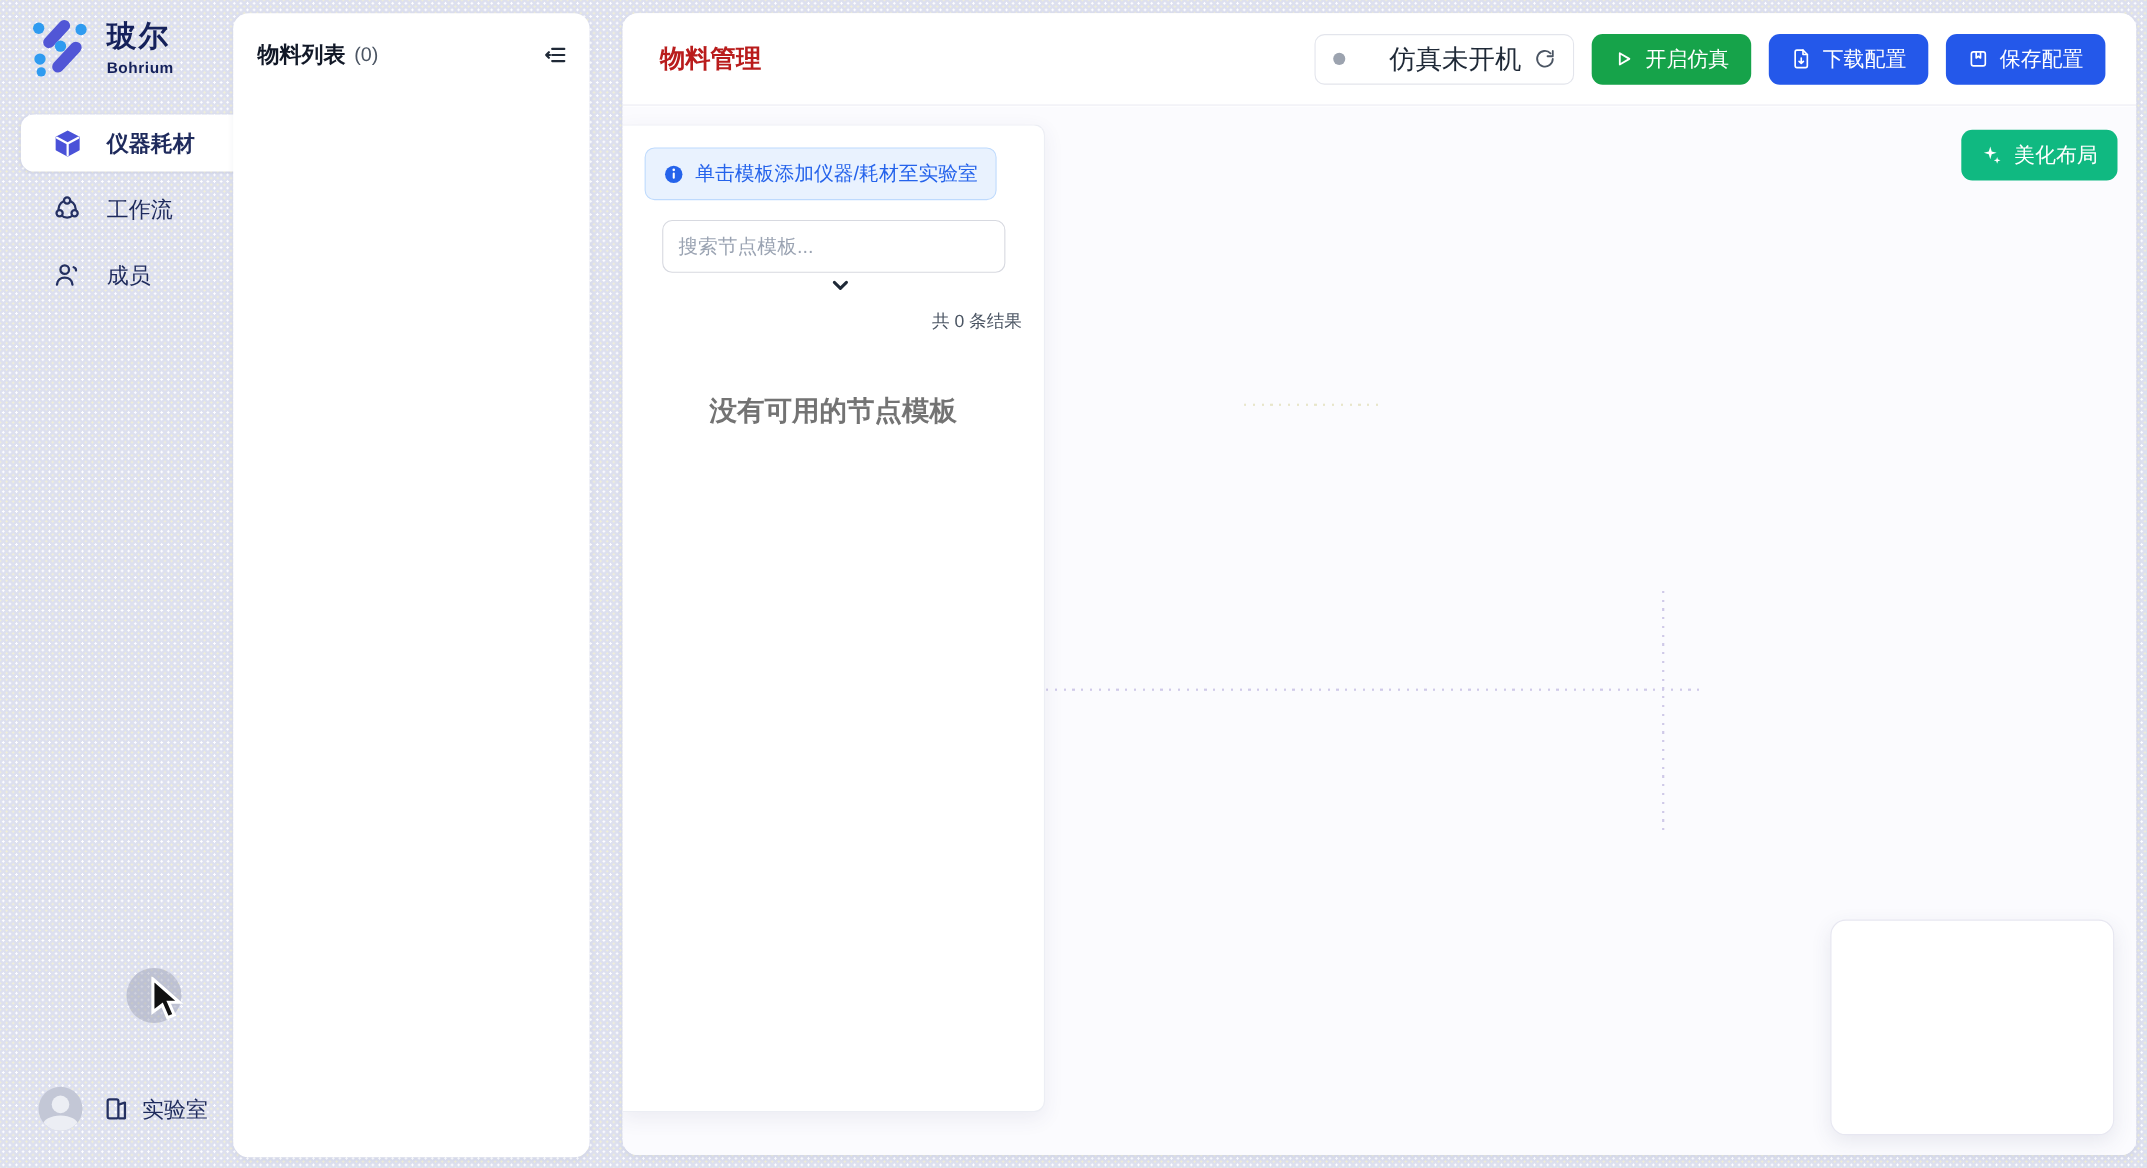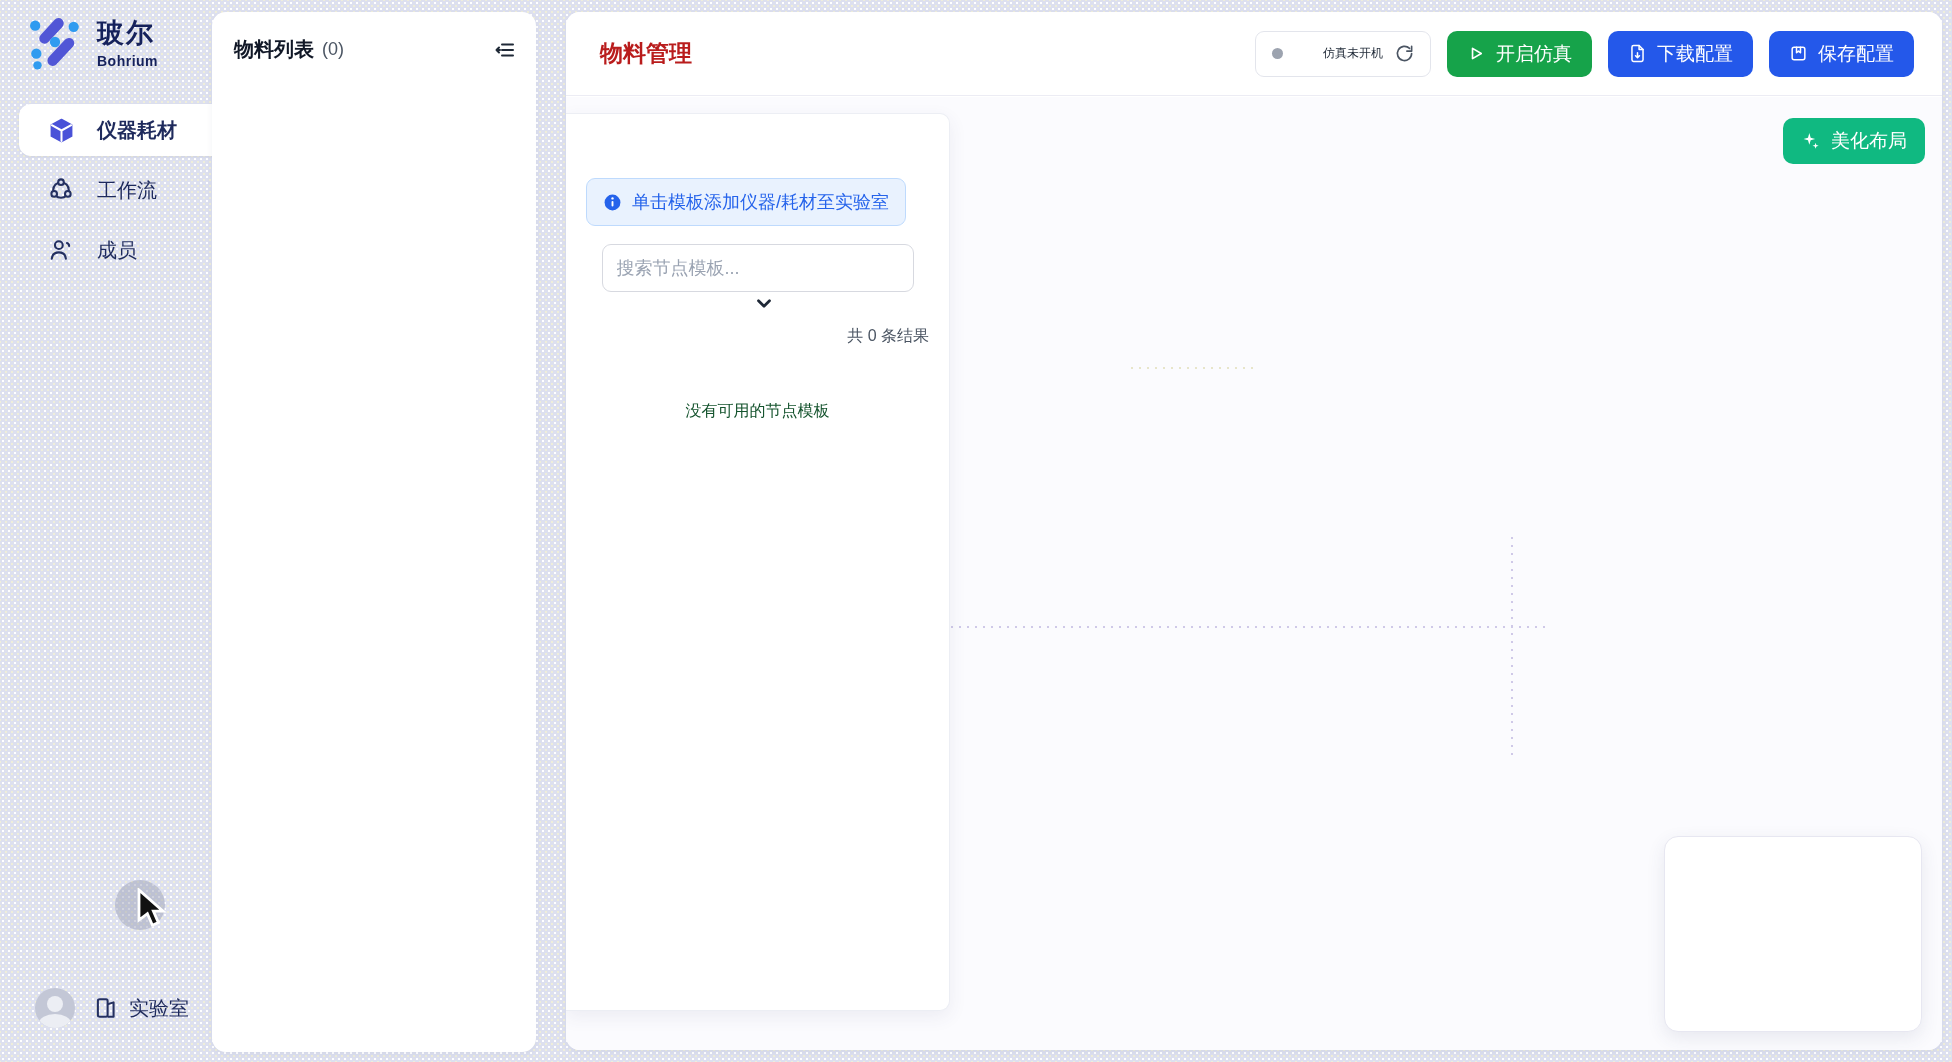--- a/index.html
+++ b/index.html
@@ -63,21 +63,21 @@
     border-bottom:1px solid #ececf4; background:#ffffff;
   }
   .main-title { font-size:23px; font-weight:bold; color:#b91c1c; }
   .header-actions { margin-left:auto; display:flex; align-items:center; gap:16px; }
 
   .status-pill {
     height:46px; display:flex; align-items:center; gap:12px; padding:0 16px;
     border:1px solid #e3e5ec; border-radius:9px; background:#fff; cursor:default;
   }
   .status-dot { width:11px; height:11px; border-radius:50%; background:#9ca3af; }
-  .status-text { font-size:12px; color:#1f2937;margin-left:28px; }
+  .status-text { font-size:24px; color:#1f2937;margin-left:28px; }
   .refresh-btn { display:flex; cursor:pointer; }
 
   .btn {
     height:46px; border:none; border-radius:10px; display:flex; align-items:center; gap:10px;
     padding:0 20px; font-size:19px; color:#ffffff; cursor:pointer;
     font-family:"Liberation Sans","DejaVu Sans",sans-serif;
   }
   .btn-green { background:#16a34a; }
   .btn-blue { background:#2458ea; }
 
@@ -114,32 +114,32 @@
   .palette {
     position:absolute; left:0; top:16px; width:384px; height:898px;
     background:#ffffff; border-radius:0 10px 10px 0;
     border:1px solid #eceef4; border-left:none;
     box-shadow:0 6px 18px rgba(60,65,110,.08);
     padding:20px;
   }
   .banner {
     display:inline-flex; align-items:center; gap:10px; height:48px; padding:0 16px;
     background:#e9f2fe; border:1px solid #bedafd; border-radius:9px;
-    font-size:18px; color:#2563eb; white-space:nowrap;margin-top:44px;
+    font-size:18px; color:#2563eb; white-space:nowrap;
   }
   .search-row { margin-top:18px; display:flex; align-items:center;flex-direction:column; }
   .search-input {
     width:312px; height:48px; border:1px solid #d7d9e0; border-radius:9px;
     padding:0 14px; font-size:18px; color:#111827; outline:none;
     font-family:"Liberation Sans","DejaVu Sans",sans-serif; background:#fff;
   }
   .search-input::placeholder { color:#9aa3b2; }
   .palette-chevron { margin-left:12px; display:flex; cursor:pointer; }
   .result-count { margin-top:12px; text-align:right; font-size:16px; color:#4b5563; }
-  .empty-text { margin-top:54px; text-align:center; font-size:16px; color:#14532d; }
+  .empty-text { margin-top:54px; text-align:center; font-size:25px; color:#737373;font-weight:bold; }
 </style>
 </head>
 <body>
 
 <div class="sidebar">
   <div class="logo-row">
     <svg class="logo-mark" viewBox="0 0 48 48">
       <line x1="15" y1="21" x2="27" y2="8" stroke="#5156d6" stroke-width="9" stroke-linecap="round"></line>
       <line x1="22" y1="40" x2="36" y2="25" stroke="#5156d6" stroke-width="9" stroke-linecap="round"></line>
       <circle cx="7" cy="10" r="4.4" fill="#2f9bf0"></circle>

